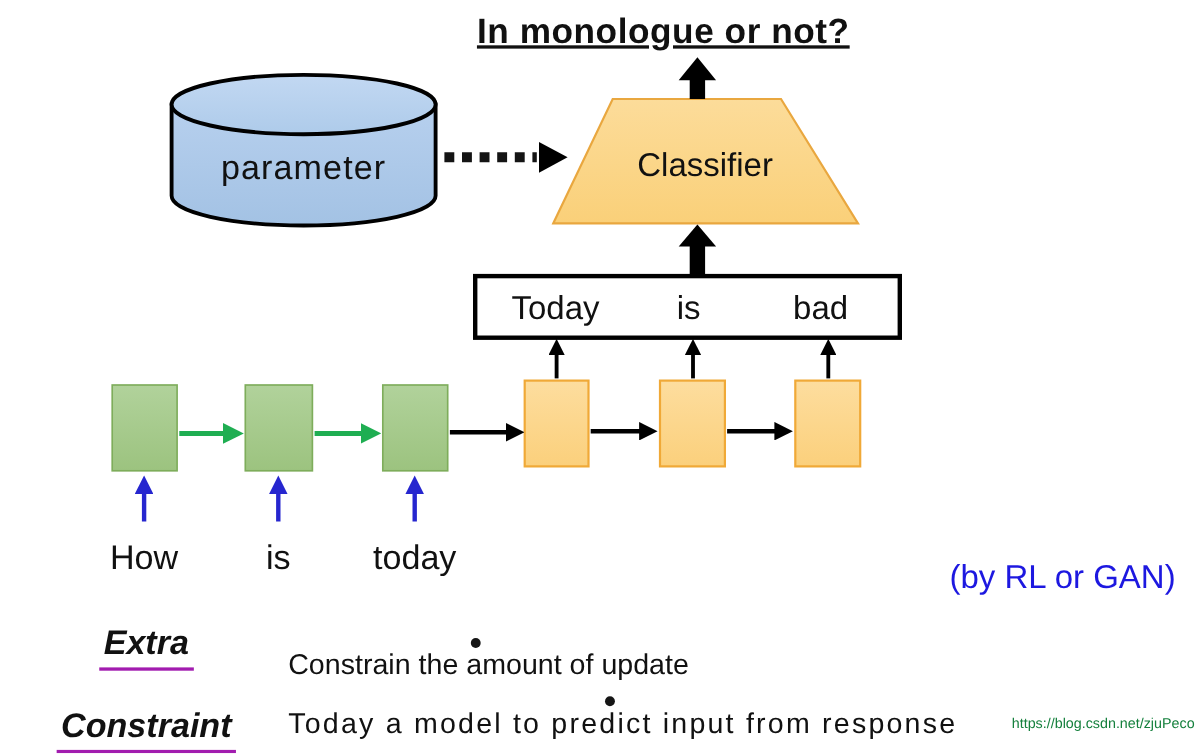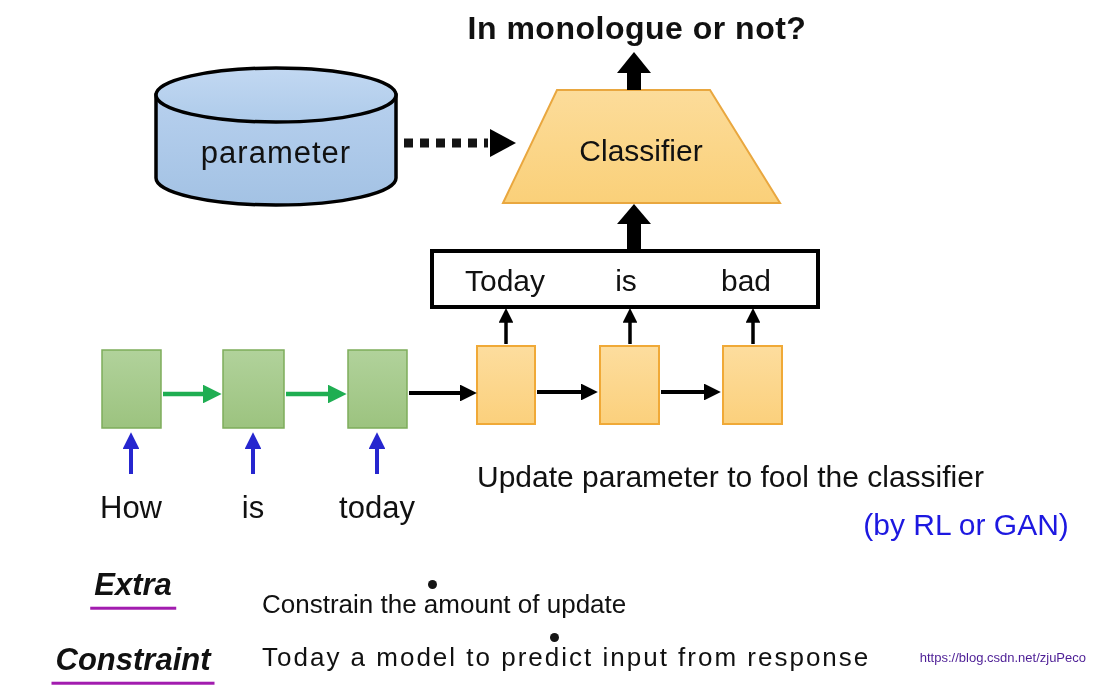--- a/index.html
+++ b/index.html
@@ -15,21 +15,21 @@
   .sent-word{font-size:30px;}
   .in-word{font-size:31px;}
   .update-note{position:absolute;transform:translateY(-50%);white-space:nowrap;font-size:30px;}
   .method-note{font-size:30px;color:#1d18e0;margin-left:22px;}
   .ec-head{font-size:31px;font-weight:bold;font-style:italic;
            border-bottom:3px solid #a21caf;padding:0 4px 5px 4px;}
   .bullet-row{position:absolute;transform:translateY(-50%);display:flex;align-items:center;flex-direction:column;}
   .bullet-dot{width:9px;height:9px;border-radius:50%;background:#151515;margin-right:24px;flex:none;}
   .bullet-text{font-size:26px;white-space:nowrap;}
   .bullet-text.wide{letter-spacing:2px;}
-  .watermark{position:absolute;right:8px;top:650px;font-size:13px;color:#4c1d95;}
+  .watermark{position:absolute;right:8px;top:650px;font-size:13px;color:#15803d;}
   
   .cyl-body{fill:url(#gradCylB);stroke:#000;stroke-width:3.5;}
   .cyl-top{fill:url(#gradCylT);stroke:#000;stroke-width:3.5;}
   .trap{fill:url(#gradTrap);stroke:#e9a73f;stroke-width:2;}
   .obox{fill:url(#gradOrange);stroke:#f0a937;stroke-width:2;}
   .gbox{fill:url(#gradGreen);stroke:#7ead5b;stroke-width:1.5;}
   .sbox{fill:#ffffff;stroke:#000;stroke-width:4;}
   .thick{fill:#000;}
   .ln-black{stroke:#000;stroke-width:4;}
   .ln-thin{stroke:#000;stroke-width:3.5;}
@@ -108,35 +108,34 @@
 
     <line class="ln-thin" marker-end="url(#ah-black)" x1="506" y1="344" x2="506" y2="321"></line>
     <line class="ln-thin" marker-end="url(#ah-black)" x1="630" y1="344" x2="630" y2="321"></line>
     <line class="ln-thin" marker-end="url(#ah-black)" x1="753" y1="344" x2="753" y2="321"></line>
 
     <line class="ln-blue" marker-end="url(#ah-blue)" x1="131" y1="474" x2="131" y2="447"></line>
     <line class="ln-blue" marker-end="url(#ah-blue)" x1="253" y1="474" x2="253" y2="447"></line>
     <line class="ln-blue" marker-end="url(#ah-blue)" x1="377" y1="474" x2="377" y2="447"></line>
   </svg>
 
-  <div class="lbl q-title" style="left:637px;top:29px;">In monologue or not?</div>
+  <div class="lbl q-title" style="left:603px;top:29px;text-decoration:underline;">In monologue or not?</div>
 
   <div class="lbl db-label" style="left:276px;top:153px;">parameter</div>
 
   <div class="lbl cls-label" style="left:641px;top:151px;">Classifier</div>
 
   <div class="lbl sent-word" style="left:505px;top:281px;">Today</div>
   <div class="lbl sent-word" style="left:626px;top:281px;">is</div>
   <div class="lbl sent-word" style="left:746px;top:281px;">bad</div>
 
   <div class="lbl in-word" style="left:131px;top:508px;">How</div>
   <div class="lbl in-word" style="left:253px;top:508px;">is</div>
   <div class="lbl in-word" style="left:377px;top:508px;">today</div>
 
-  <div class="update-note" style="left:477px;top:477px;">Update parameter to fool the classifier</div>
   <div class="lbl method-note" style="left:944px;top:525px;">(by RL or GAN)</div>
 
   <div class="lbl ec-head" style="left:133px;top:589px;">Extra</div>
   <div class="lbl ec-head" style="left:133px;top:664px;">Constraint</div>
 
   <div class="bullet-row" style="left:262px;top:600px;">
     <span class="bullet-dot"></span>
     <span class="bullet-text">Constrain the amount of update</span>
   </div>
   <div class="bullet-row" style="left:262px;top:653px;">

